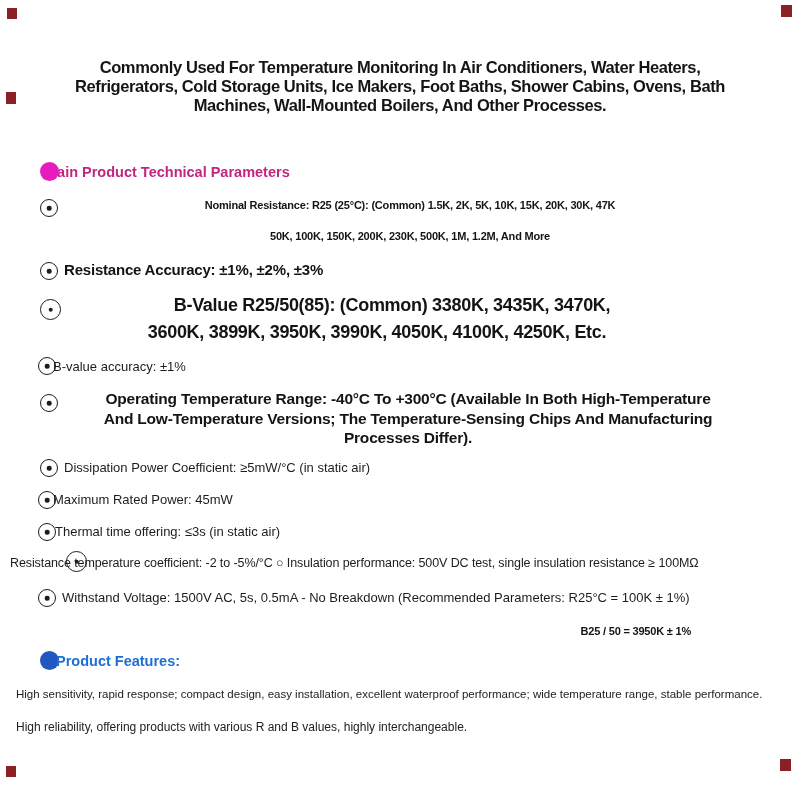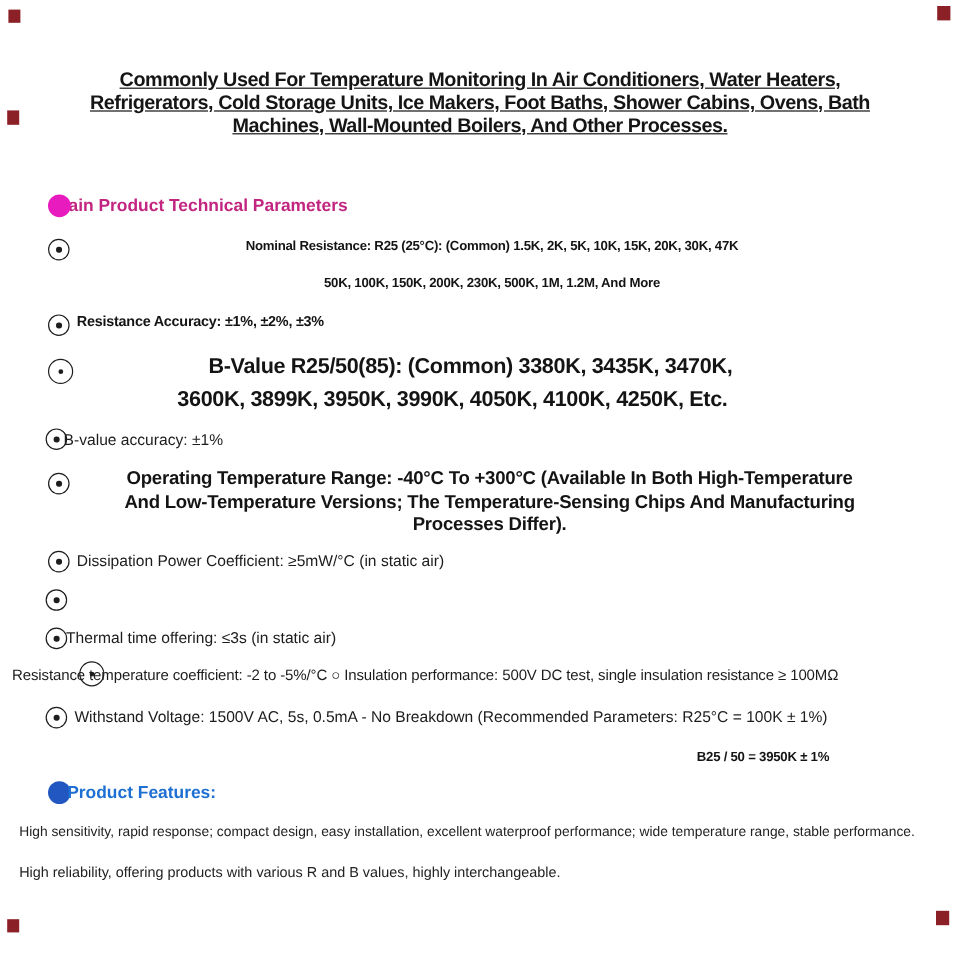--- a/index.html
+++ b/index.html
@@ -9,21 +9,20 @@
   }
   .abs { position:absolute; }
   .nowrap { white-space:nowrap; }
   .ctr { text-align:center; }
 
   
   .hdr-line {
     left:0; width:800px; text-align:center; white-space:nowrap;
     font-size:16.5px; font-weight:700; letter-spacing:-0.4px; color:#151515;
     line-height:19.5px;
-    text-decoration:underline;
   }
 
   
   .dot { border-radius:50%; }
   .dot-pink { left:40px; top:162px; width:19px; height:19px; background:#e81cbe; z-index:3; }
   .dot-blue { left:40px; top:651px; width:19px; height:19px; background:#2256c0; z-index:1; }
   .tech-title { left:45px; top:164px; font-size:14.5px; font-weight:600; color:#c22580; z-index:2; white-space:nowrap; }
   .feat-title { left:56px; top:653px; font-size:14.5px; font-weight:600; color:#1d6fd2; z-index:2; white-space:nowrap; }
 
   
@@ -75,21 +74,21 @@
   </div>
 
   <div class="abs dot dot-pink"></div>
   <div class="abs tech-title">Main Product Technical Parameters</div>
 
   <div class="abs bullet" style="left:40px; top:199px"></div>
   <div class="abs ctr t-bold-md nowrap" style="left:60px; top:199px; width:700px">Nominal Resistance: R25 (25°C): (Common) 1.5K, 2K, 5K, 10K, 15K, 20K, 30K, 47K</div>
   <div class="abs ctr t-bold-md nowrap" style="left:60px; top:230px; width:700px">50K, 100K, 150K, 200K, 230K, 500K, 1M, 1.2M, And More</div>
 
   <div class="abs bullet" style="left:40px; top:262px"></div>
-  <div class="abs t-bold-md nowrap" style="left:64px; top:261px; font-size:12px">Resistance Accuracy: ±1%, ±2%, ±3%</div>
+  <div class="abs t-bold-md nowrap" style="left:64px; top:261px; font-size:15px">Resistance Accuracy: ±1%, ±2%, ±3%</div>
 
   <div class="abs bullet big noGap" style="left:40px; top:299px"></div>
   <div>
     <div class="abs ctr t-bold-lg nowrap" style="left:62px; top:292px; width:660px">B-Value R25/50(85): (Common) 3380K, 3435K, 3470K,</div>
     <div class="abs ctr t-bold-lg nowrap" style="left:47px; top:319px; width:660px">3600K, 3899K, 3950K, 3990K, 4050K, 4100K, 4250K, Etc.</div>
   </div>
 
   <div class="abs bullet" style="left:38px; top:357px"></div>
   <div class="abs t-reg nowrap" style="left:53px; top:359px">B-value accuracy: ±1%</div>
 
@@ -97,20 +96,21 @@
   <div>
     <div class="abs ctr t-bold-op nowrap" style="left:58px; top:389px; width:700px">Operating Temperature Range: -40°C To +300°C (Available In Both High-Temperature</div>
     <div class="abs ctr t-bold-op nowrap" style="left:58px; top:408.5px; width:700px">And Low-Temperature Versions; The Temperature-Sensing Chips And Manufacturing</div>
     <div class="abs ctr t-bold-op nowrap" style="left:58px; top:428px; width:700px">Processes Differ).</div>
   </div>
 
   <div class="abs bullet" style="left:40px; top:459px"></div>
   <div class="abs t-reg nowrap" style="left:64px; top:460px">Dissipation Power Coefficient: ≥5mW/°C (in static air)</div>
 
   <div class="abs bullet" style="left:38px; top:491px"></div>
+  <div class="abs t-reg nowrap" style="left:53px; top:492px">Maximum Rated Power: 45mW</div>
 
   <div class="abs bullet" style="left:38px; top:523px"></div>
   <div class="abs t-reg nowrap" style="left:55px; top:524px">Thermal time offering: ≤3s (in static air)</div>
 
   <div class="abs bullet big" style="left:66px; top:551px; z-index:2; background:transparent"></div>
   <div class="abs t-small nowrap" style="left:10px; top:556px; letter-spacing:-0.1px">Resistance temperature coefficient: -2 to -5%/°C ○ Insulation performance: 500V DC test, single insulation resistance ≥ 100MΩ</div>
 
   <div class="abs bullet" style="left:38px; top:589px"></div>
   <div class="abs t-reg nowrap" style="left:62px; top:590px; font-weight:500">Withstand Voltage: 1500V AC, 5s, 0.5mA - No Breakdown (Recommended Parameters: R25°C = 100K ± 1%)</div>
 

